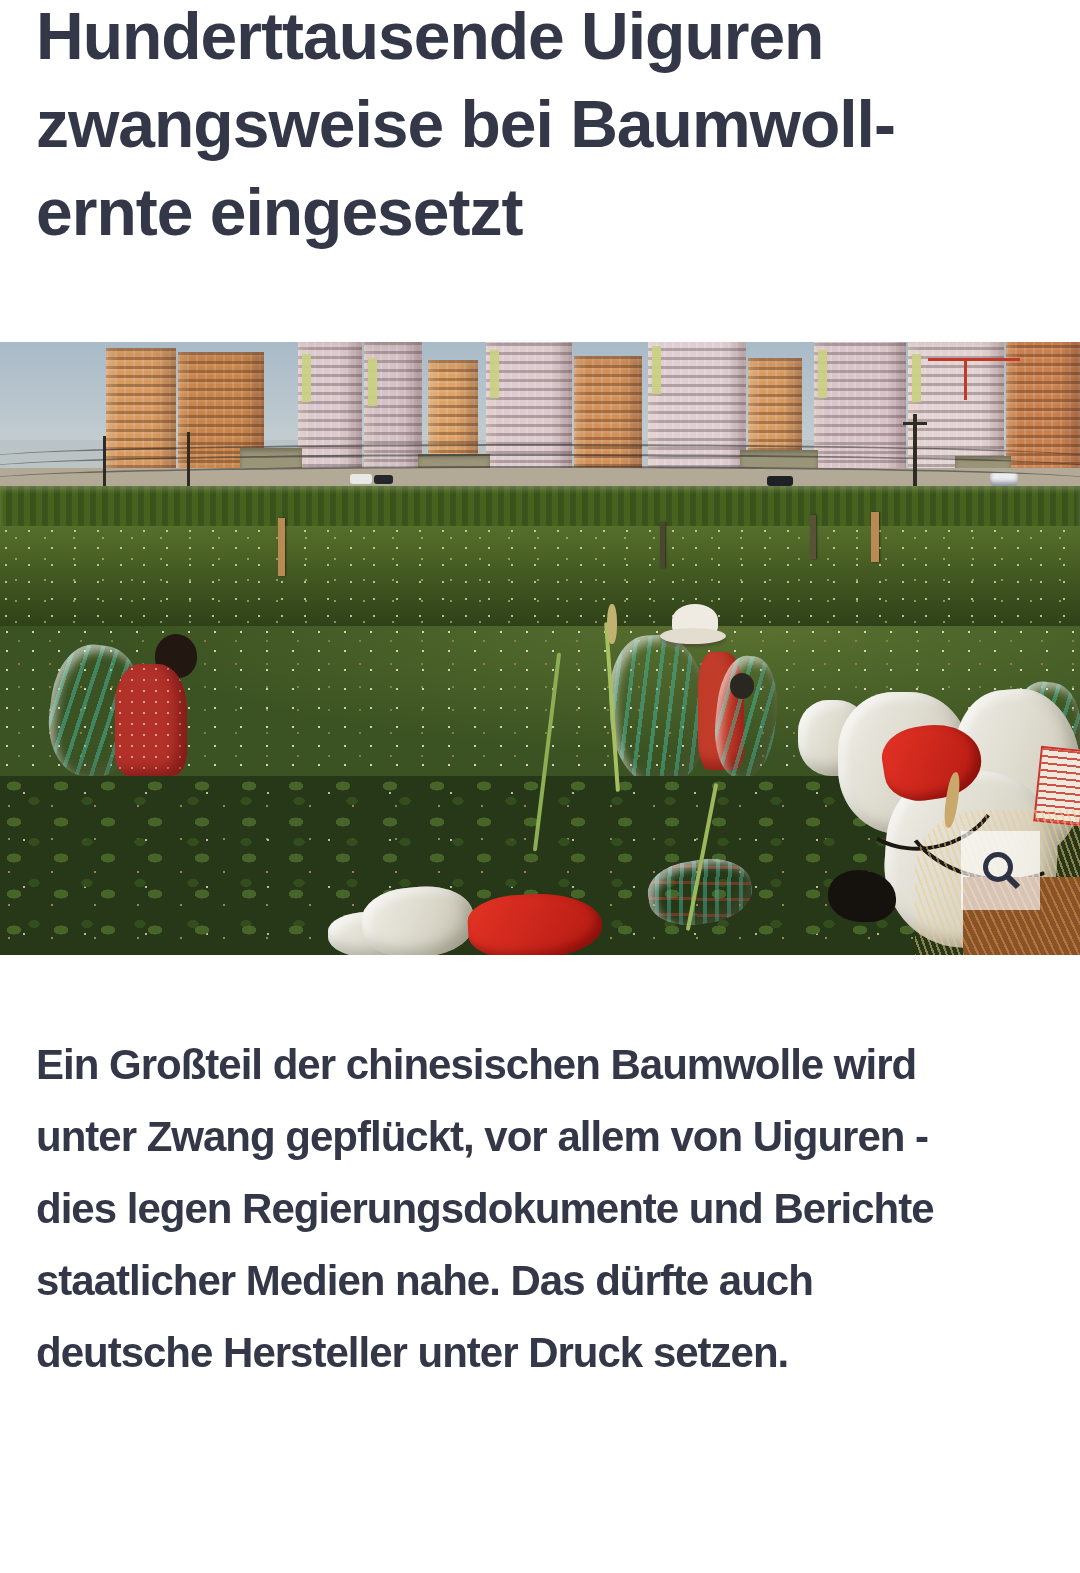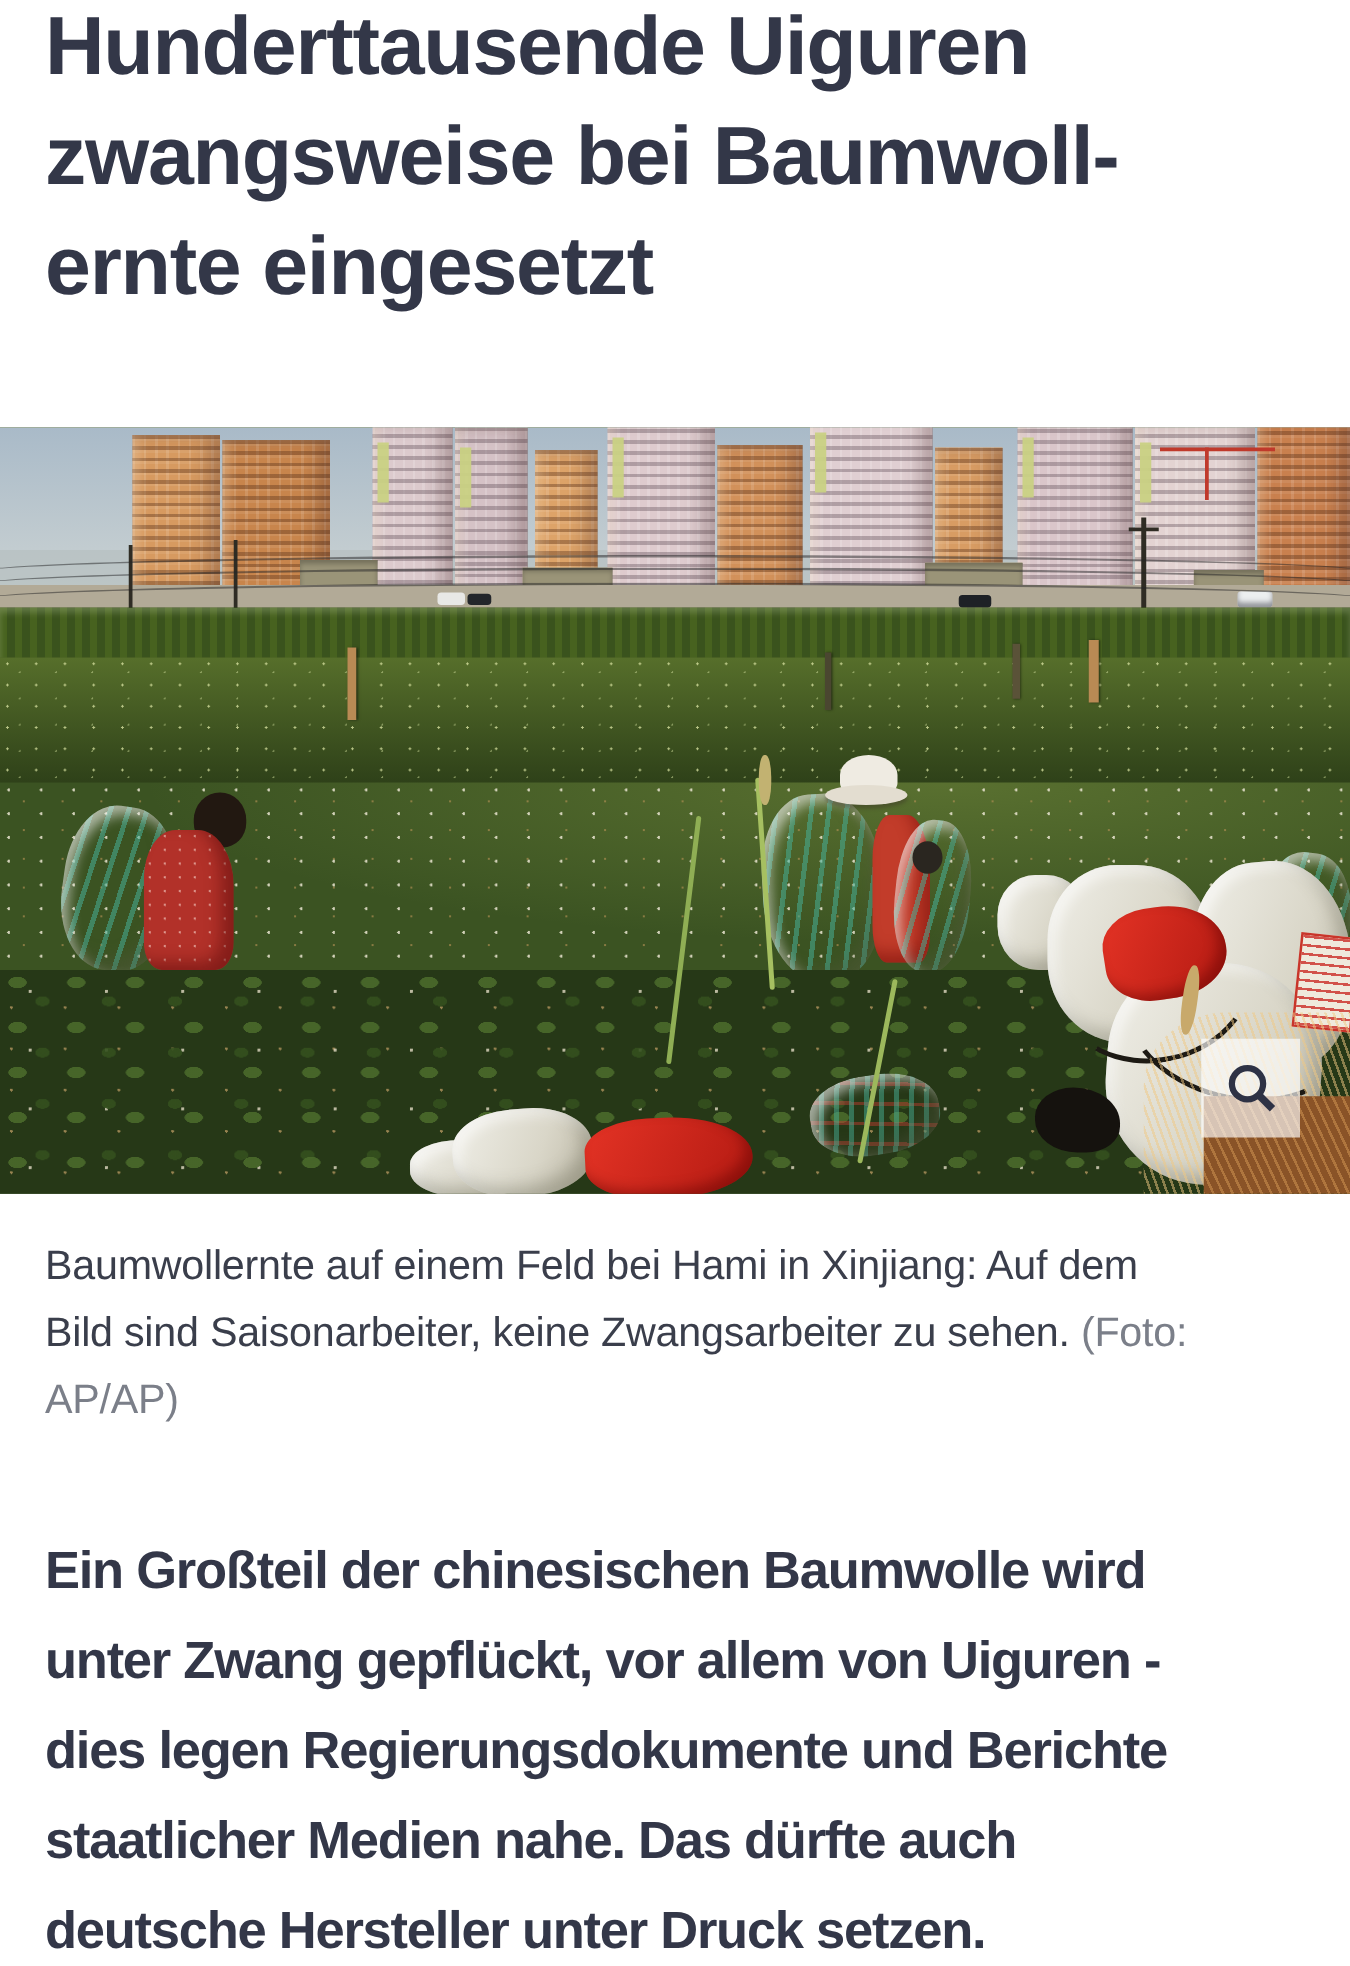--- a/index.html
+++ b/index.html
@@ -201,23 +201,20 @@
       <div class="blade" style="left:946px;top:430px;width:12px;height:56px;background:#c8a96b;border-radius:45%;transform:rotate(8deg);"></div>
 
       <button class="zoom-btn" type="button">
         <svg width="44" height="44" viewBox="0 0 44 44">
           <circle cx="19" cy="18" r="12.5" fill="none" stroke="#2e3245" stroke-width="5"></circle>
           <line x1="28.5" y1="27.5" x2="39" y2="38" stroke="#2e3245" stroke-width="6"></line>
         </svg>
       </button>
     </div>
 
-    <figcaption><span>Baumwollernte auf einem Feld bei Hami in Xinjiang: Auf dem
-Bild sind Saisonarbeiter, keine Zwangsarbeiter zu sehen.</span><span class="credit"> (Foto:
-AP/AP)</span></figcaption>
   </figure>
 
   <p class="lead">Ein Großteil der chinesischen Baumwolle wird
 unter Zwang gepflückt, vor allem von Uiguren -
 dies legen Regierungsdokumente und Berichte
 staatlicher Medien nahe. Das dürfte auch
 deutsche Hersteller unter Druck setzen.</p>
 </div>
 
 </body></html>

